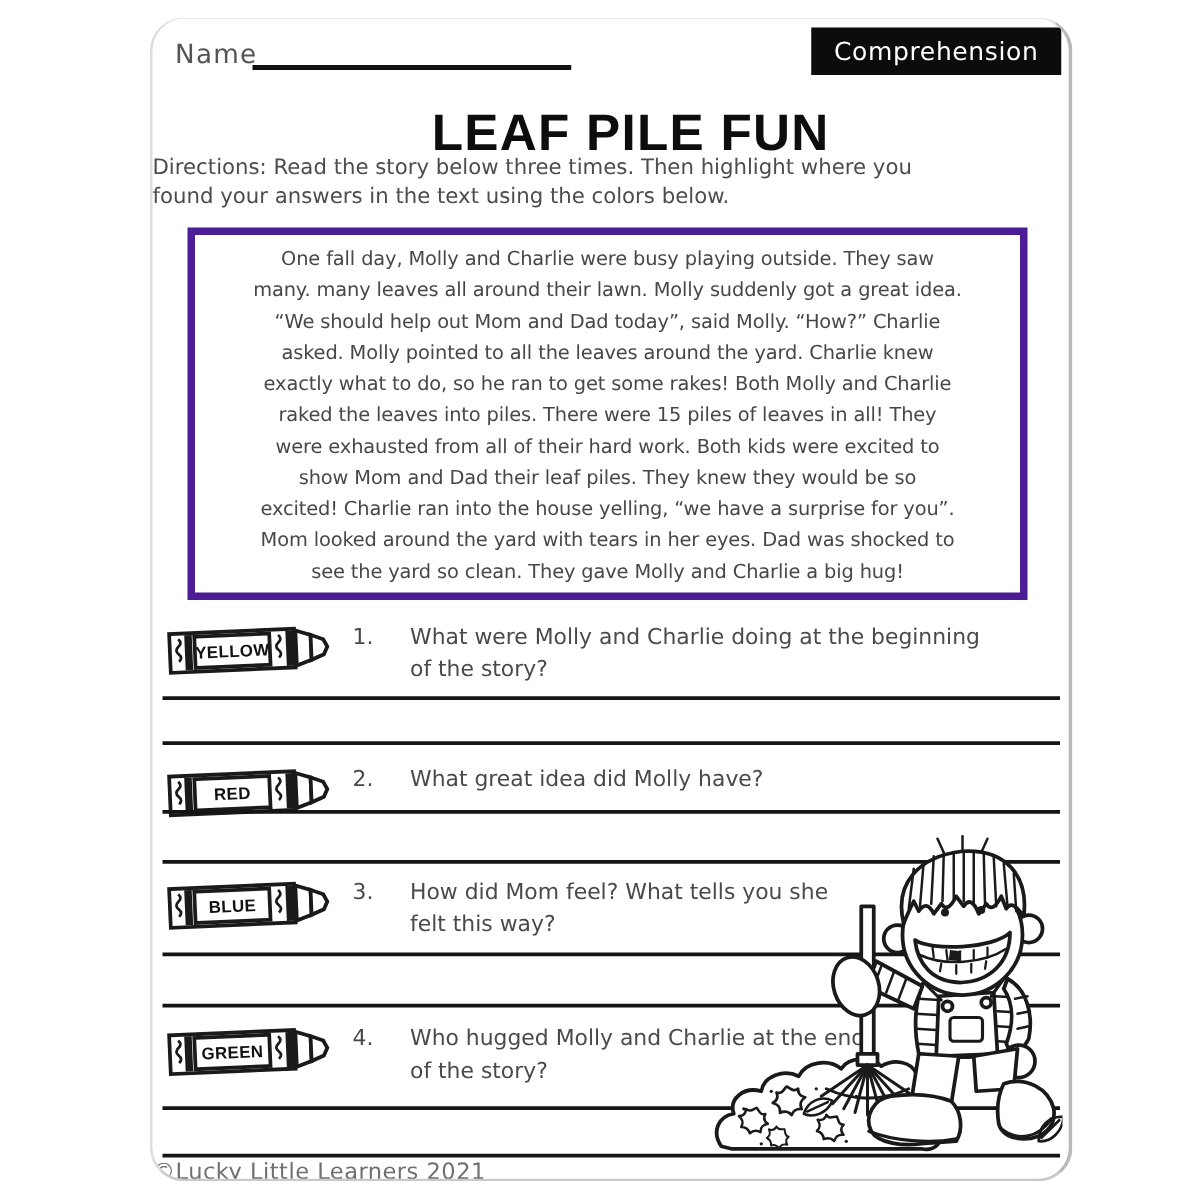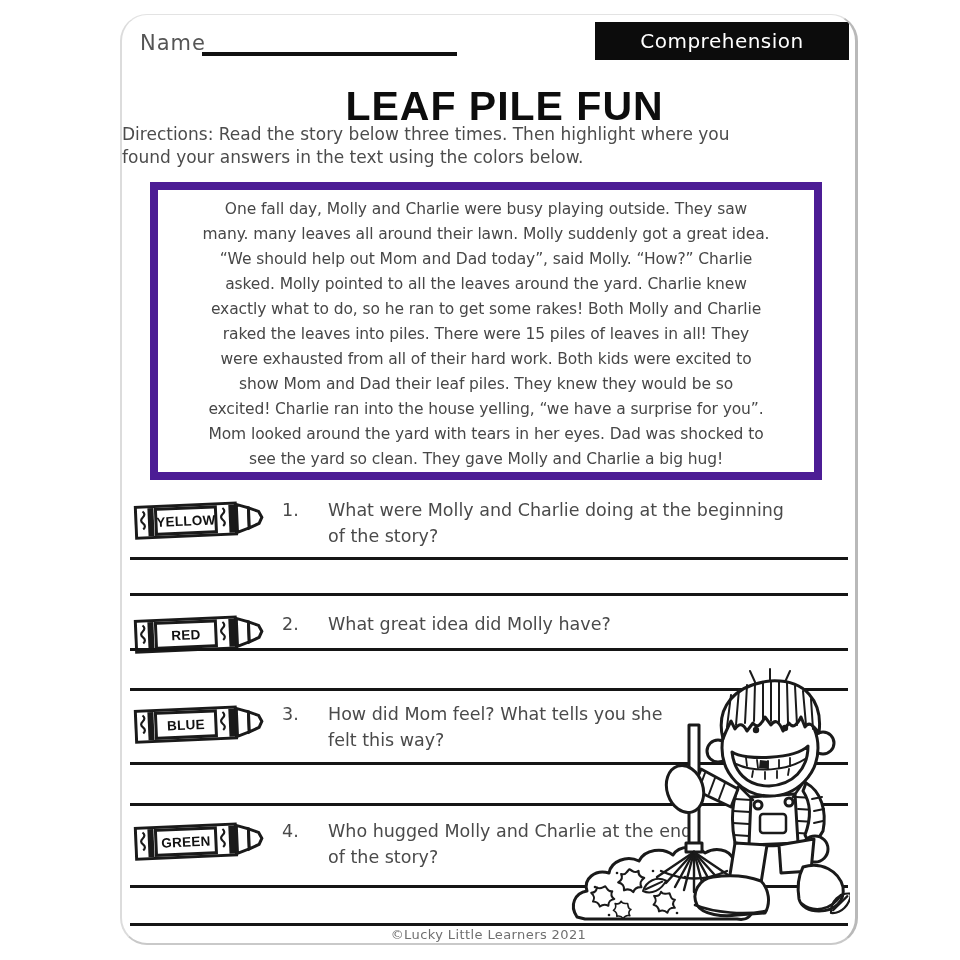--- a/index.html
+++ b/index.html
@@ -5,42 +5,42 @@
   html,body{margin:0;padding:0;background:#ffffff;}
   .canvas{position:relative;width:960px;height:960px;background:#ffffff;overflow:hidden;
           font-family:"DejaVu Sans",sans-serif;}
   .page{position:absolute;left:120px;top:14px;width:738px;height:931px;background:#fff;
         border-left:2px solid #dcdcdc;border-top:1px solid #e3e3e3;
         border-right:3px solid #b9b9b9;border-bottom:2px solid #c9c9c9;
         box-sizing:border-box;overflow:hidden;border-radius:27px;}
   
   .name-label{position:absolute;left:18px;top:16px;font-size:21px;color:#555;letter-spacing:1px;}
   .name-line{position:absolute;left:80px;top:37px;width:255px;height:4px;background:#111;}
-  .badge{position:absolute;right:6px;top:7px;width:254px;height:38px;background:#0c0c0c;
+  .badge{position:absolute;right:6px;top:7px;width:200px;height:38px;background:#0c0c0c;
          color:#fff;font-size:20px;text-align:center;line-height:38px;letter-spacing:.5px;}
   .title{position:absolute;left:0;top:52px;width:100%;text-align:center;margin:16px;
          font-family:"Liberation Sans",sans-serif;font-weight:900;font-size:41px;
          letter-spacing:1px;color:#0d0d0d;}
   .directions{position:absolute;left:0;top:108px;width:100%;text-align:left;
               white-space:pre-line;font-size:17px;line-height:23px;color:#4c4c4c;}
   
   .story-box{position:absolute;left:28px;top:167px;width:672px;height:298px;
-             border:8px solid #4c1d95;box-sizing:border-box;}
+             border:6px solid #4c1d95;box-sizing:border-box;}
   .story-text{padding:7px 5px 0 5px;text-align:center;white-space:pre-line;
               font-size:15.5px;line-height:25px;color:#474747;letter-spacing:-.1px;}
   
   .question{position:absolute;left:12px;display:flex;align-items:flex-start;}
   .crayon{flex:0 0 132px;width:132px;margin-top:4px;transform:rotate(-2.5deg);}
   .qnum{margin-left:16px;width:28px;font-size:17.5px;line-height:26px;color:#4a4a4a;}
   .qtext{margin-left:18px;max-width:520px;white-space:pre-line;
          font-size:17.5px;line-height:26px;color:#4a4a4a;}
   .rule{position:absolute;left:8px;width:718px;height:3px;background:#151515;}
   
-  .footer{position:absolute;left:0;top:912px;width:100%;text-align:center;
-          font-size:13px;color:#6f6f6f;letter-spacing:.4px;}
+  .footer{position:absolute;left:0;top:912px;width:100%;text-align:left;
+          font-size:18px;color:#6f6f6f;letter-spacing:.4px;}
   
   .illu-wrap{position:absolute;left:443px;top:652px;width:285px;height:272px;z-index:5;}
   .illu *{vector-effect:none;}
   .crayon svg text{font-family:"Liberation Sans",sans-serif;font-weight:700;
                    font-size:13.5px;letter-spacing:.3px;fill:#111;}
 </style>
 </head>
 <body>
 
 <div class="canvas">

